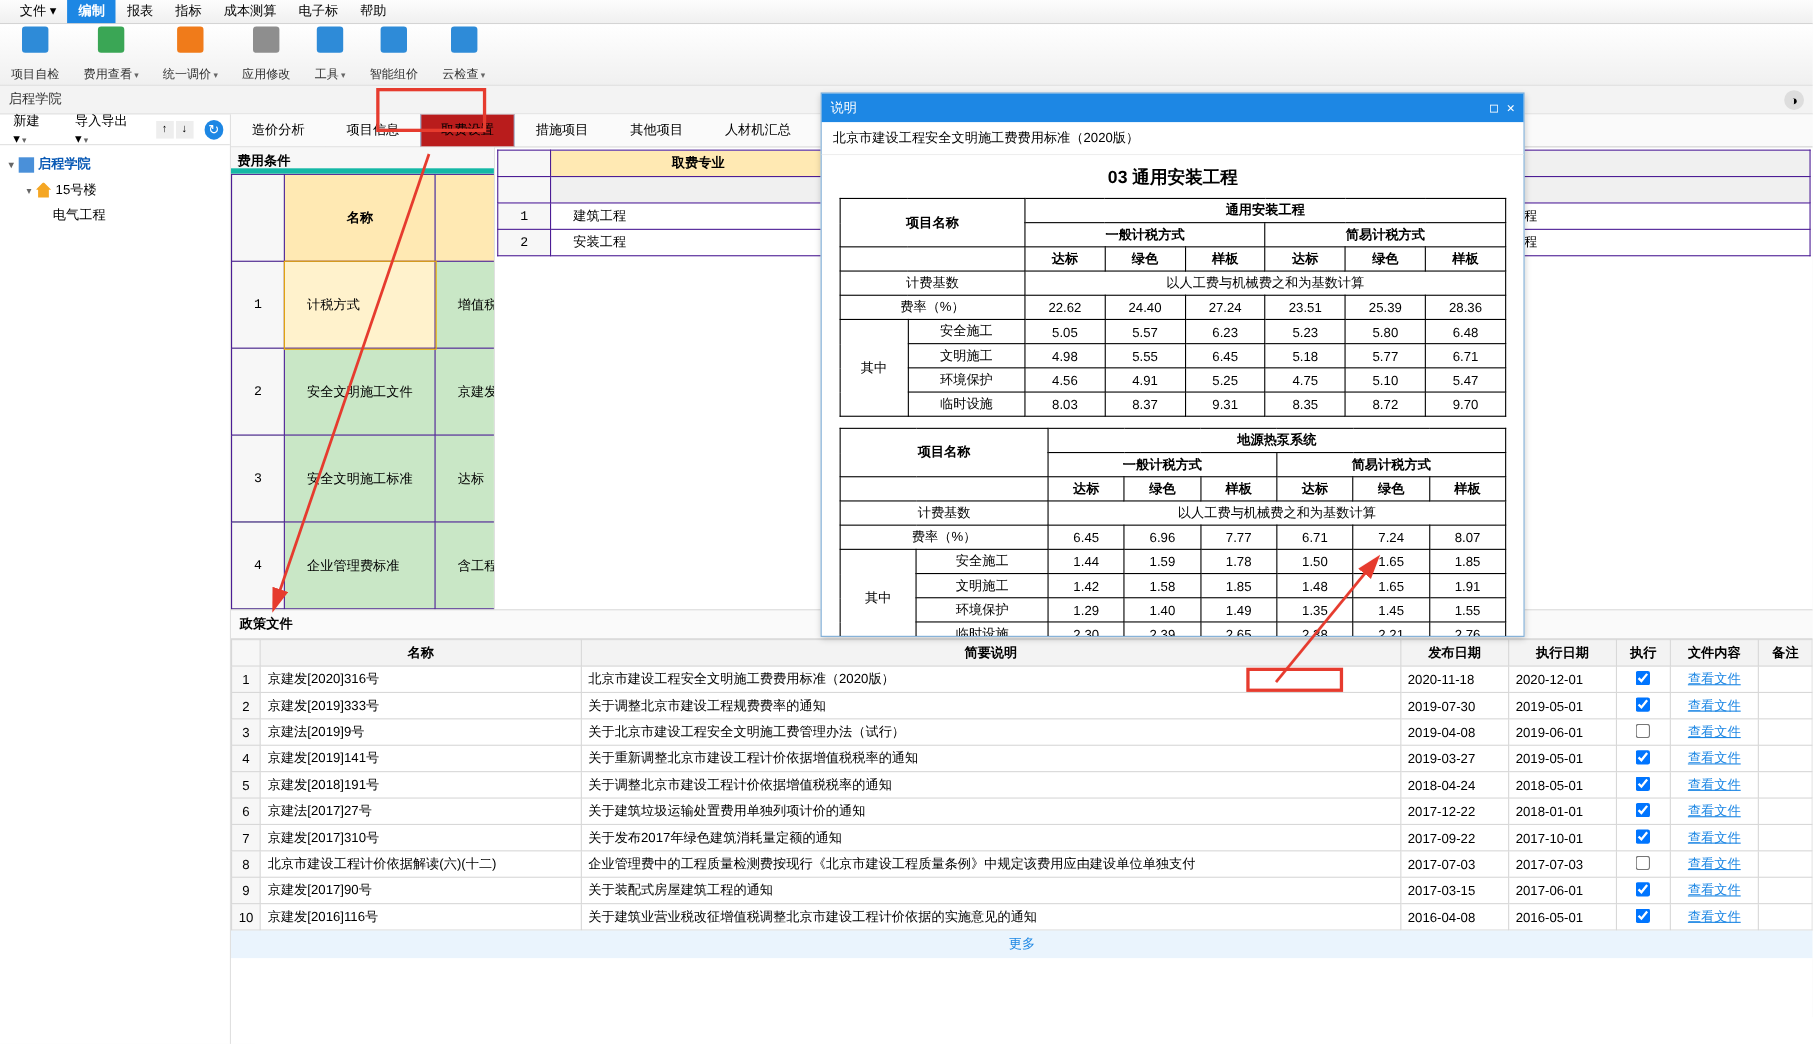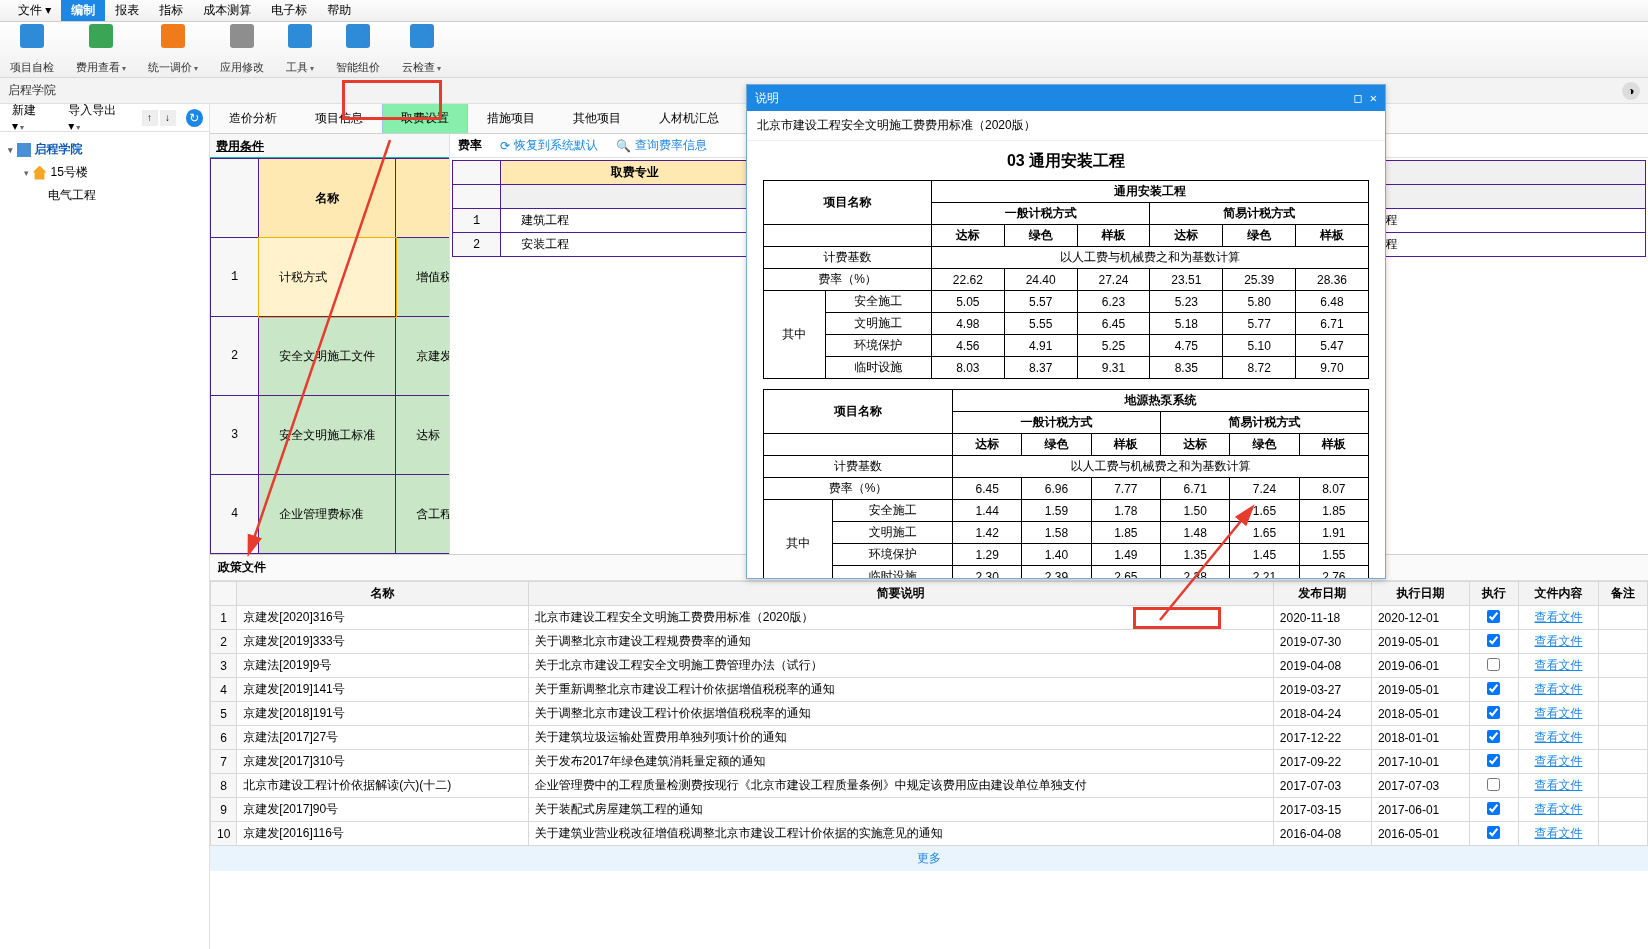--- a/index.html
+++ b/index.html
@@ -39,26 +39,26 @@
 .tree .tri { font-size:9px; color:#666;}
 .bico { width:14px; height:14px; display:inline-block; }
 .bico.b-bldg { background:#4a90d9; }
 .bico.b-home { background:#f5a623; clip-path: polygon(50% 0,100% 50%,85% 50%,85% 100%,15% 100%,15% 50%,0 50%); }
 
 .main { flex:1; display:flex; flex-direction:column; overflow:hidden; }
 
 
 .tabs { height:30px; background:#fafafa; border-bottom:1px solid #d0d0d0; display:flex; align-items:flex-end; }
 .tab { padding:6px 18px; border:1px solid transparent; border-bottom:none; cursor:pointer; background:#fafafa; }
-.tab.active { background:#86efac; border-color:#9cc7e6;margin-top:42px; }
+.tab.active { background:#b91c1c; border-color:#9cc7e6;margin-top:42px; }
 
 
 .feewrap { display:flex; height: 420px; }
 .feeL { width:240px; border-right:1px solid #e0e0e0; display:flex; flex-direction:column;}
-.feeL .hdr, .feeR .hdr { height:24px; background:#f7f7f7; border-bottom:1px solid #14b8a6; padding:4px 6px; font-weight:bold;text-decoration:underline;}
+.feeL .hdr, .feeR .hdr { height:24px; background:#f7f7f7; border-bottom:5px solid #14b8a6; padding:4px 6px; font-weight:bold;}
 .grid { border-collapse:collapse; width:100%; }
 .grid th, .grid td { border:1px solid #4c1d95; padding:3px 20px; font-size:12px; white-space:nowrap; overflow:hidden; text-overflow:ellipsis;font-family:Liberation Mono, monospace;}
 .grid th { background:#f0f0f0; }
 .grid .rownum { width:20px; text-align:center; background:#f7f7f7;}
 .grid .sel td:not(.rownum){ background:#c9e7c6; }
 .grid .selcell { background:#fff2cc !important; outline:1px solid #f0b000; }
 .feeL .body { flex:1; background:#c9e7c6; overflow:hidden;}
 
 .feeR { flex:1; display:flex; flex-direction:column;}
 .feeR .toolbar { height:24px; display:flex; align-items:center; gap:18px; padding:0 8px; border-bottom:1px solid #e0e0e0;}
@@ -220,31 +220,20 @@
                   <tr>
                     <td class="rownum">4</td>
                     <td>企业管理费标准</td>
                     <td>含工程质检费（建筑专业等）</td>
                   </tr>
                 </tbody>
               </table>
           </div>
         </div>
         <div class="feeR">
-          <div class="toolbar">
-            <span class="ttl">费率</span>
-            <span class="act">
-                <span style="color:#1d87e4">⟳</span>
-                <span>恢复到系统默认</span>
-              </span>
-            <span class="act">
-                <span>🔍</span>
-                <span>查询费率信息</span>
-              </span>
-          </div>
           <div class="gridwrap">
             <table class="grid" id="feeRgrid">
                 <tbody>
                   <tr>
                     <th class="rownum"></th>
                     <th colspan="1" style="background:#ffe9b3">取费专业</th>
                     <th></th>
                     <th></th>
                     <th></th>
                   </tr>

